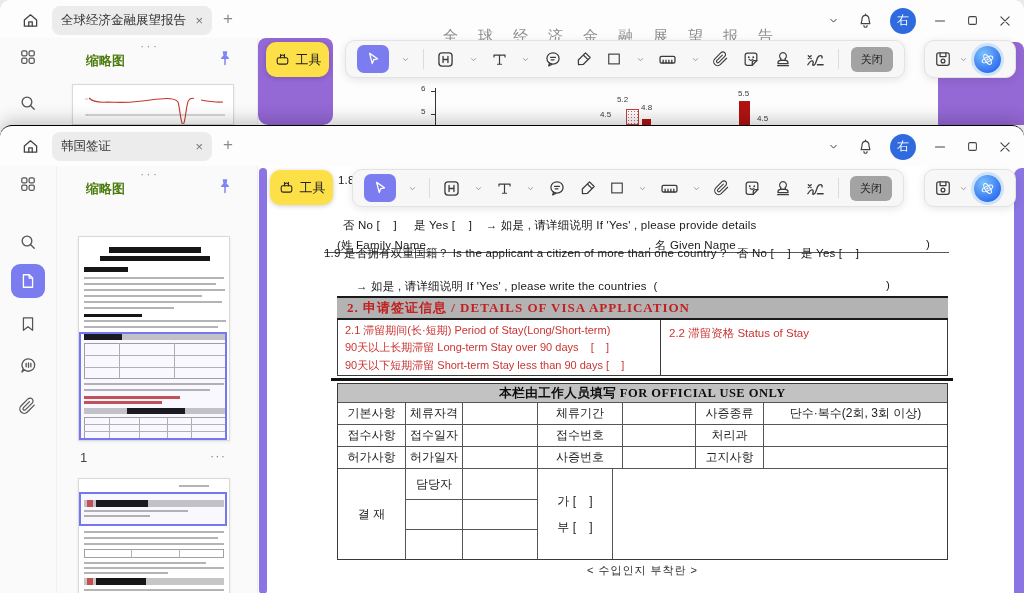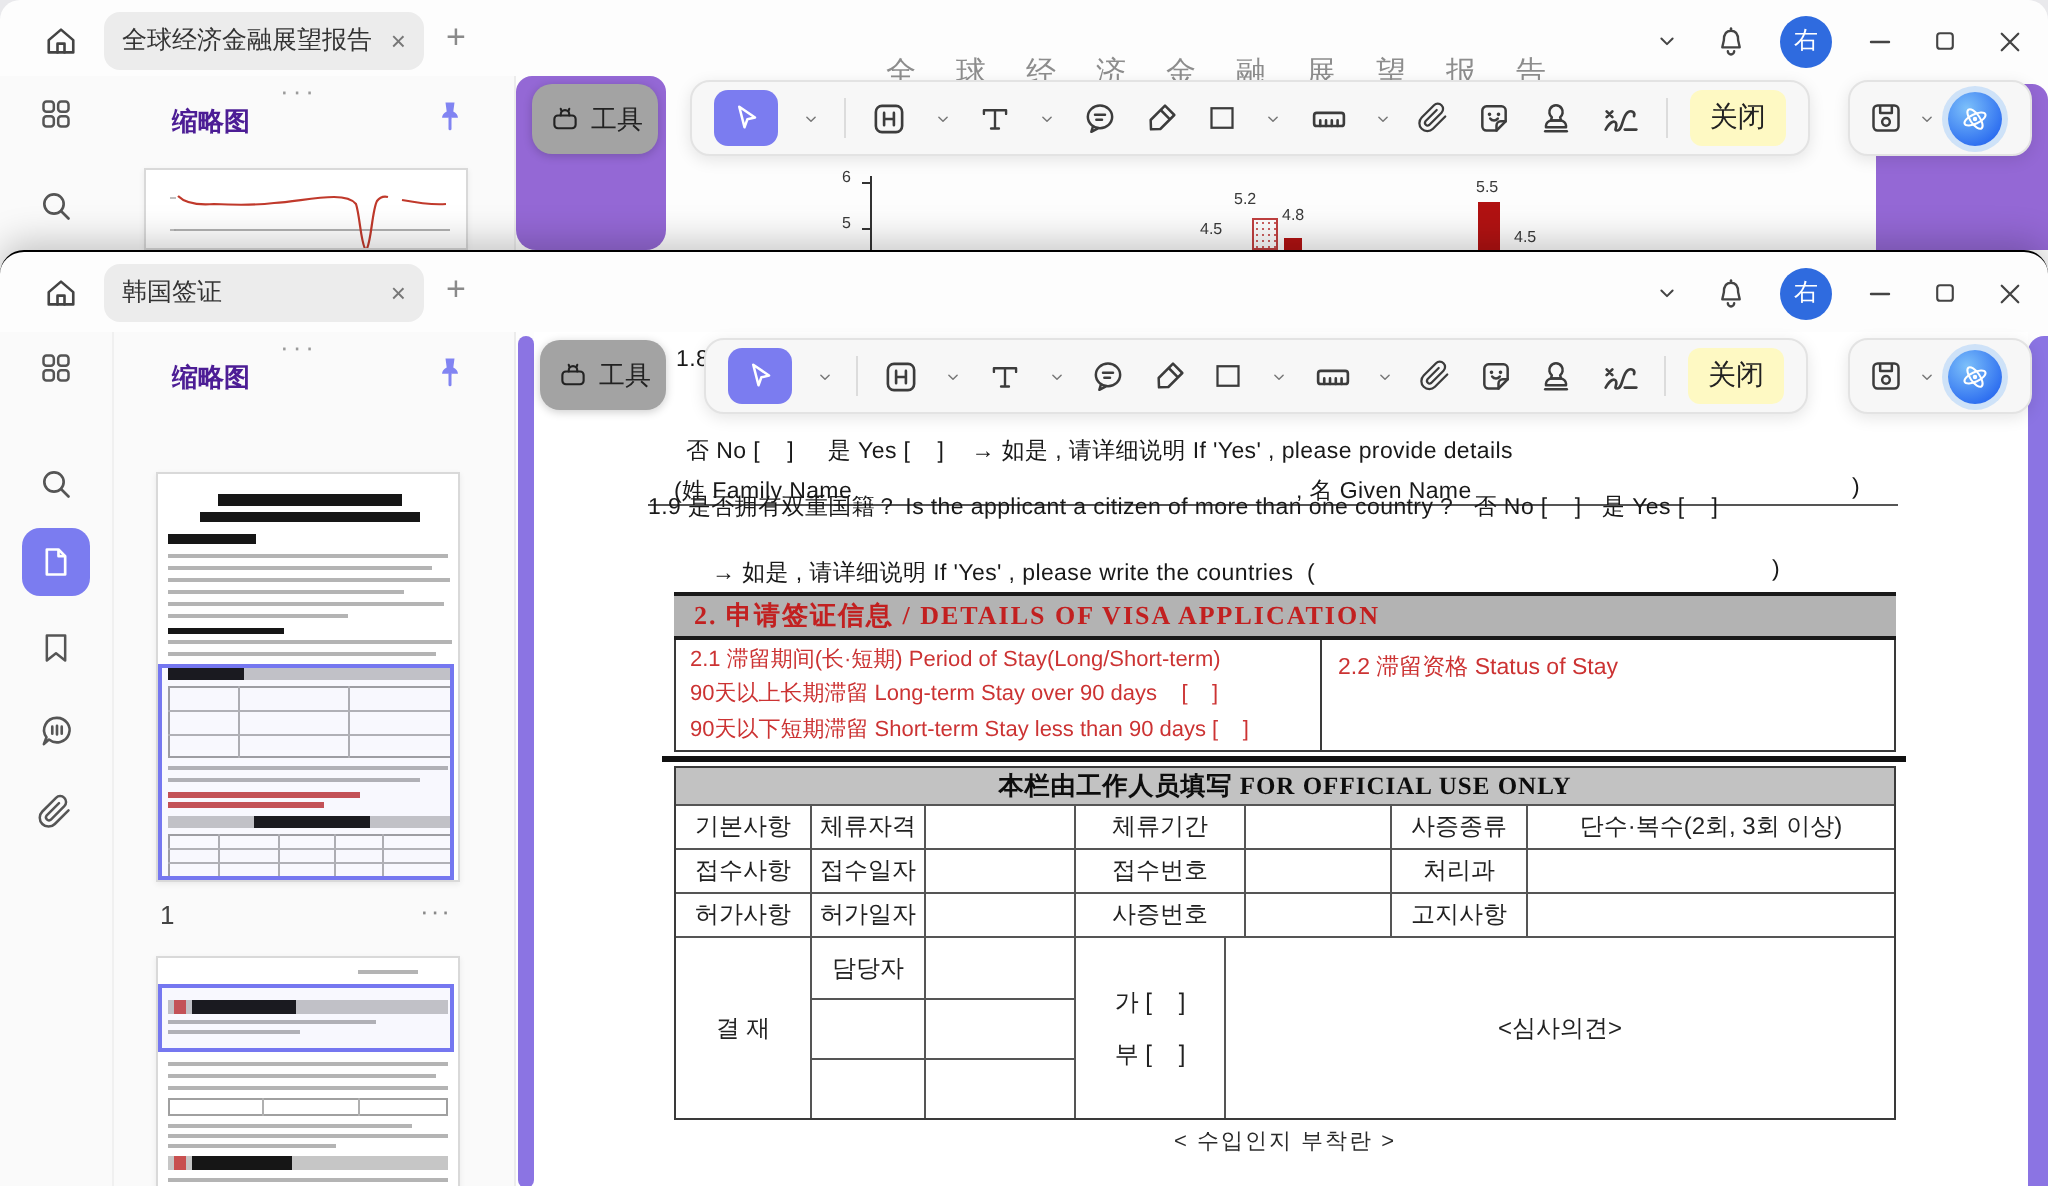--- a/index.html
+++ b/index.html
@@ -29,49 +29,49 @@
   .body { position:absolute; left:0; right:0; bottom:0; }
   .back .body { top:38px; }
   .front .body { top:40px; }
   .sidebg { position:absolute; left:0; top:0; width:258px; bottom:0; background:#fafafa;
             border-right:1px solid #ececec; }
   .railline { position:absolute; left:56px; top:0; bottom:0; width:1px; background:#f0f0f0; }
   .rail-ic { position:absolute; color:#555; }
   .rail-sel { position:absolute; left:11px; width:34px; height:34px; background:#7b7cf0;
               border-radius:9px; color:#fff; display:flex; align-items:center; justify-content:center; }
   .dots { position:absolute; color:#9a9a9a; font-size:13px; letter-spacing:2px; }
-  .ptitle { position:absolute; font-size:13px; font-weight:700; color:#4c1d95; }
+  .ptitle { position:absolute; font-size:13px; font-weight:700; color:#4d7c0f; }
   .pin { position:absolute; color:#8184f2; }
   .thumb { position:absolute; left:78px; width:152px; background:#fff; border:1px solid #d9d9d9;
            box-shadow:0 1px 3px rgba(0,0,0,.07); overflow:hidden; }
   .vbox { position:absolute; border:2px solid #7577f0; background:rgba(110,115,240,.05); }
   .pnum { position:absolute; font-size:13px; color:#444; }
   .pmenu { position:absolute; font-size:13px; color:#888; letter-spacing:1px; }
   .t-art div { position:absolute; }
   .ln { background:#b4b4b4; height:2px; }
   .bk { background:#161616; }
   .rd { background:#c85050; }
   .gb { background:#c6c6c6; }
   .bx { border:1px solid #a0a0a0; background:transparent; }
   .vl { background:#b0b0b0; width:1px; }
 
   
   .ppanel { position:absolute; background:#9468d5; }
   .pstrip { position:absolute; background:#8b74e3; }
-  .tools-btn { position:absolute; width:63px; height:35px; background:#a3a3a3; border-radius:10px;
+  .tools-btn { position:absolute; width:63px; height:35px; background:#fde047; border-radius:10px;
                box-shadow:0 1px 5px rgba(0,0,0,.20); display:flex; align-items:center;
                justify-content:center; gap:5px; font-size:13px; color:#222; z-index:6; }
   .toolbar { position:absolute; height:38px; background:#f7f7f7; border:1px solid #e3e3e3;
              border-radius:10px; box-shadow:0 2px 8px rgba(0,0,0,.10); display:flex;
              align-items:center; justify-content:space-between; padding:0 11px; z-index:5; color:#3c3c3c; }
   .tb-sel { width:32px; height:28px; background:#7b7cf0; border-radius:7px; color:#fff;
             display:flex; align-items:center; justify-content:center; flex:none; }
   .chev { color:#777; flex:none; }
   .vdiv { width:1px; height:20px; background:#dcdcdc; flex:none; }
-  .btn-close { background:#fef9c3; border-radius:6px; font-size:14px; color:#222;
+  .btn-close { background:#a3a3a3; border-radius:6px; font-size:11px; color:#222;
                padding:5px 10px; flex:none; }
   .savebar { position:absolute; width:92px; height:38px; background:#f7f7f7; border:1px solid #e3e3e3;
              border-radius:10px; box-shadow:0 2px 8px rgba(0,0,0,.10); display:flex; align-items:center;
              gap:5px; padding:0 8px; z-index:7; color:#3c3c3c; }
   .ai { width:27px; height:27px; border-radius:50%; color:#fff;
         background:radial-gradient(circle at 35% 30%, #7cc0fa, #2e6ff0 75%);
         box-shadow:0 0 0 3px rgba(130,185,250,.35); display:flex; align-items:center; justify-content:center; }
 
   
   .frag-heading { position:absolute; left:443px; top:27px; font-size:15px; color:#8d8d8d;
@@ -672,21 +672,20 @@
             <div style="grid-column:2;grid-row:1">담당자</div>
             <div style="grid-column:2;grid-row:2" class="bt"></div>
             <div style="grid-column:2;grid-row:3" class="bt"></div>
             <div style="grid-column:3;grid-row:1"></div>
             <div style="grid-column:3;grid-row:2" class="bt"></div>
             <div style="grid-column:3;grid-row:3" class="bt"></div>
             <div class="b-span3 b-gabu" style="grid-column:4">
               <span>가 [    ]</span>
               <span>부 [    ]</span>
             </div>
-            <div class="b-span3 b-op" style="grid-column:5">&lt;심사의견&gt;</div>
           </div>
         </div>
 
         <div class="stamp-note">&lt; 수입인지 부착란 &gt;</div>
       </div>
     </div>
   </section>
 </div>
 
 </body></html>

